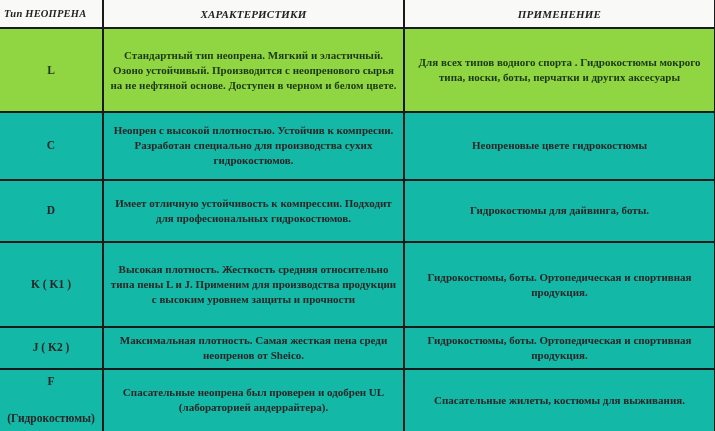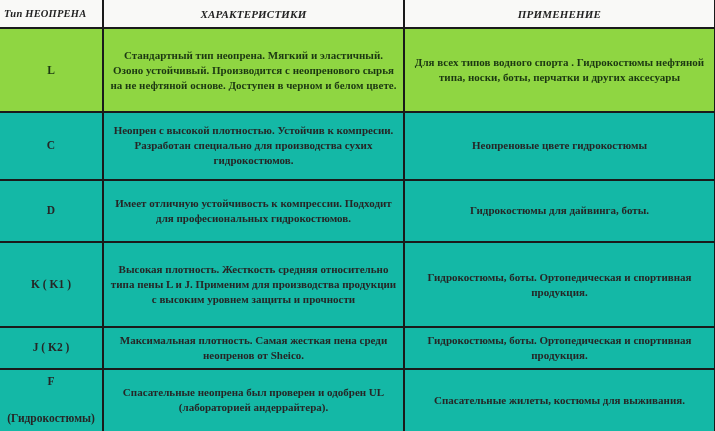--- a/index.html
+++ b/index.html
@@ -48,21 +48,21 @@
     </colgroup>
   <tbody>
       <tr>
     <th class="first">Тип НЕОПРЕНА</th>
     <th>ХАРАКТЕРИСТИКИ</th>
     <th>ПРИМЕНЕНИЕ</th>
   </tr>
   <tr class="hl r1">
     <td class="type">L</td>
     <td>Стандартный тип неопрена. Мягкий и эластичный. Озоно устойчивый. Производится с неопренового сырья на не нефтяной основе. Доступен в черном и белом цвете.</td>
-    <td>Для всех типов водного спорта . Гидрокостюмы нефтяной типа, носки, боты, перчатки и других аксесуары</td>
+    <td>Для всех типов водного спорта . Гидрокостюмы мокрого типа, носки, боты, перчатки и других аксесуары</td>
   </tr>
   <tr class="r2">
     <td class="type">C</td>
     <td>Неопрен с высокой плотностью. Устойчив к компресии. Разработан специально для производства сухих гидрокостюмов.</td>
     <td>Неопреновые цвете гидрокостюмы</td>
   </tr>
   <tr class="r3">
     <td class="type">D</td>
     <td>Имеет отличную устойчивость к компрессии. Подходит для професиональных гидрокостюмов.</td>
     <td>Гидрокостюмы для дайвинга, боты.</td>

